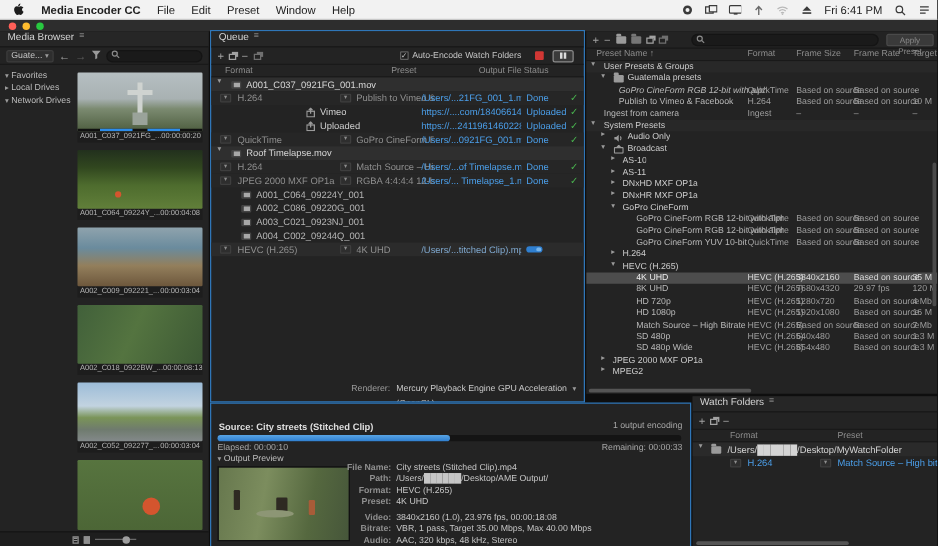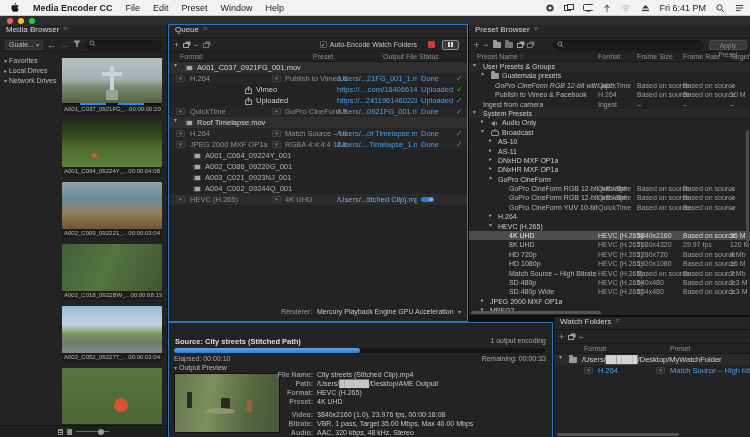--- a/index.html
+++ b/index.html
@@ -406,24 +406,20 @@
     </div>
 
   <div id="renderer-row">
     <span style="position:absolute;left:112px">Renderer:</span>
     <span style="position:absolute;left:148px;color:#c9c9c9">Mercury Playback Engine GPU Acceleration (OpenCL)</span>
     <span class="chev d" style="position:absolute;right:6px;top:3px"></span>
   </div>
 </div>
 
 <div class="panel" id="preset-browser" style="left:469px;top:25px;width:281px;height:290px">
-  <div class="phd">
-    <span>Preset Browser</span>
-    <span class="pmenu">≡</span>
-  </div>
   <div class="tbar">
     <span class="tbtn">+</span>
     <span class="tbtn">−</span>
     <span class="fold"></span>
     <span class="fold" style="opacity:.7"></span>
     <span class="dupico"></span>
     <span class="dupico" style="opacity:.6"></span>
     <span class="searchbox">
       <span><svg width="7" height="7">
             <circle cx="2.8" cy="2.8" r="2" fill="none" stroke="#8a8a8a"></circle>
@@ -595,21 +591,21 @@
   <div class="pr grp">
       <span class="chev r abs pc1"></span>
       <span class="p-name pn1b">MPEG2</span>
     </div>
 
   <span class="hscroll" style="left:2px;width:130px"></span>
   <span class="vscroll" style="top:105px;height:115px"></span>
 </div>
 
 <div class="panel focus" id="encoding" style="left:169px;top:323px;width:383px;height:114px">
-  <div id="enc-src">Source: City streets (Stitched Path)</div>
+  <div id="enc-src">Source: City streets (Stitched Clip)</div>
   <div id="enc-count">1 output encoding</div>
   <div id="enc-track">
       <div id="enc-fill" style="width: 50%;"></div>
     </div>
   <div id="enc-elapsed">Elapsed: 00:00:10</div>
   <div id="enc-remaining">Remaining: 00:00:33</div>
   <div id="enc-prevlab"><span class="chev d"></span> <span>Output Preview</span></div>
   <div id="enc-preview">
     <i class="fig" style="left:12px;top:18px;width:5px;height:16px"></i>
     <i class="fig" style="left:46px;top:24px;width:9px;height:12px"></i>

